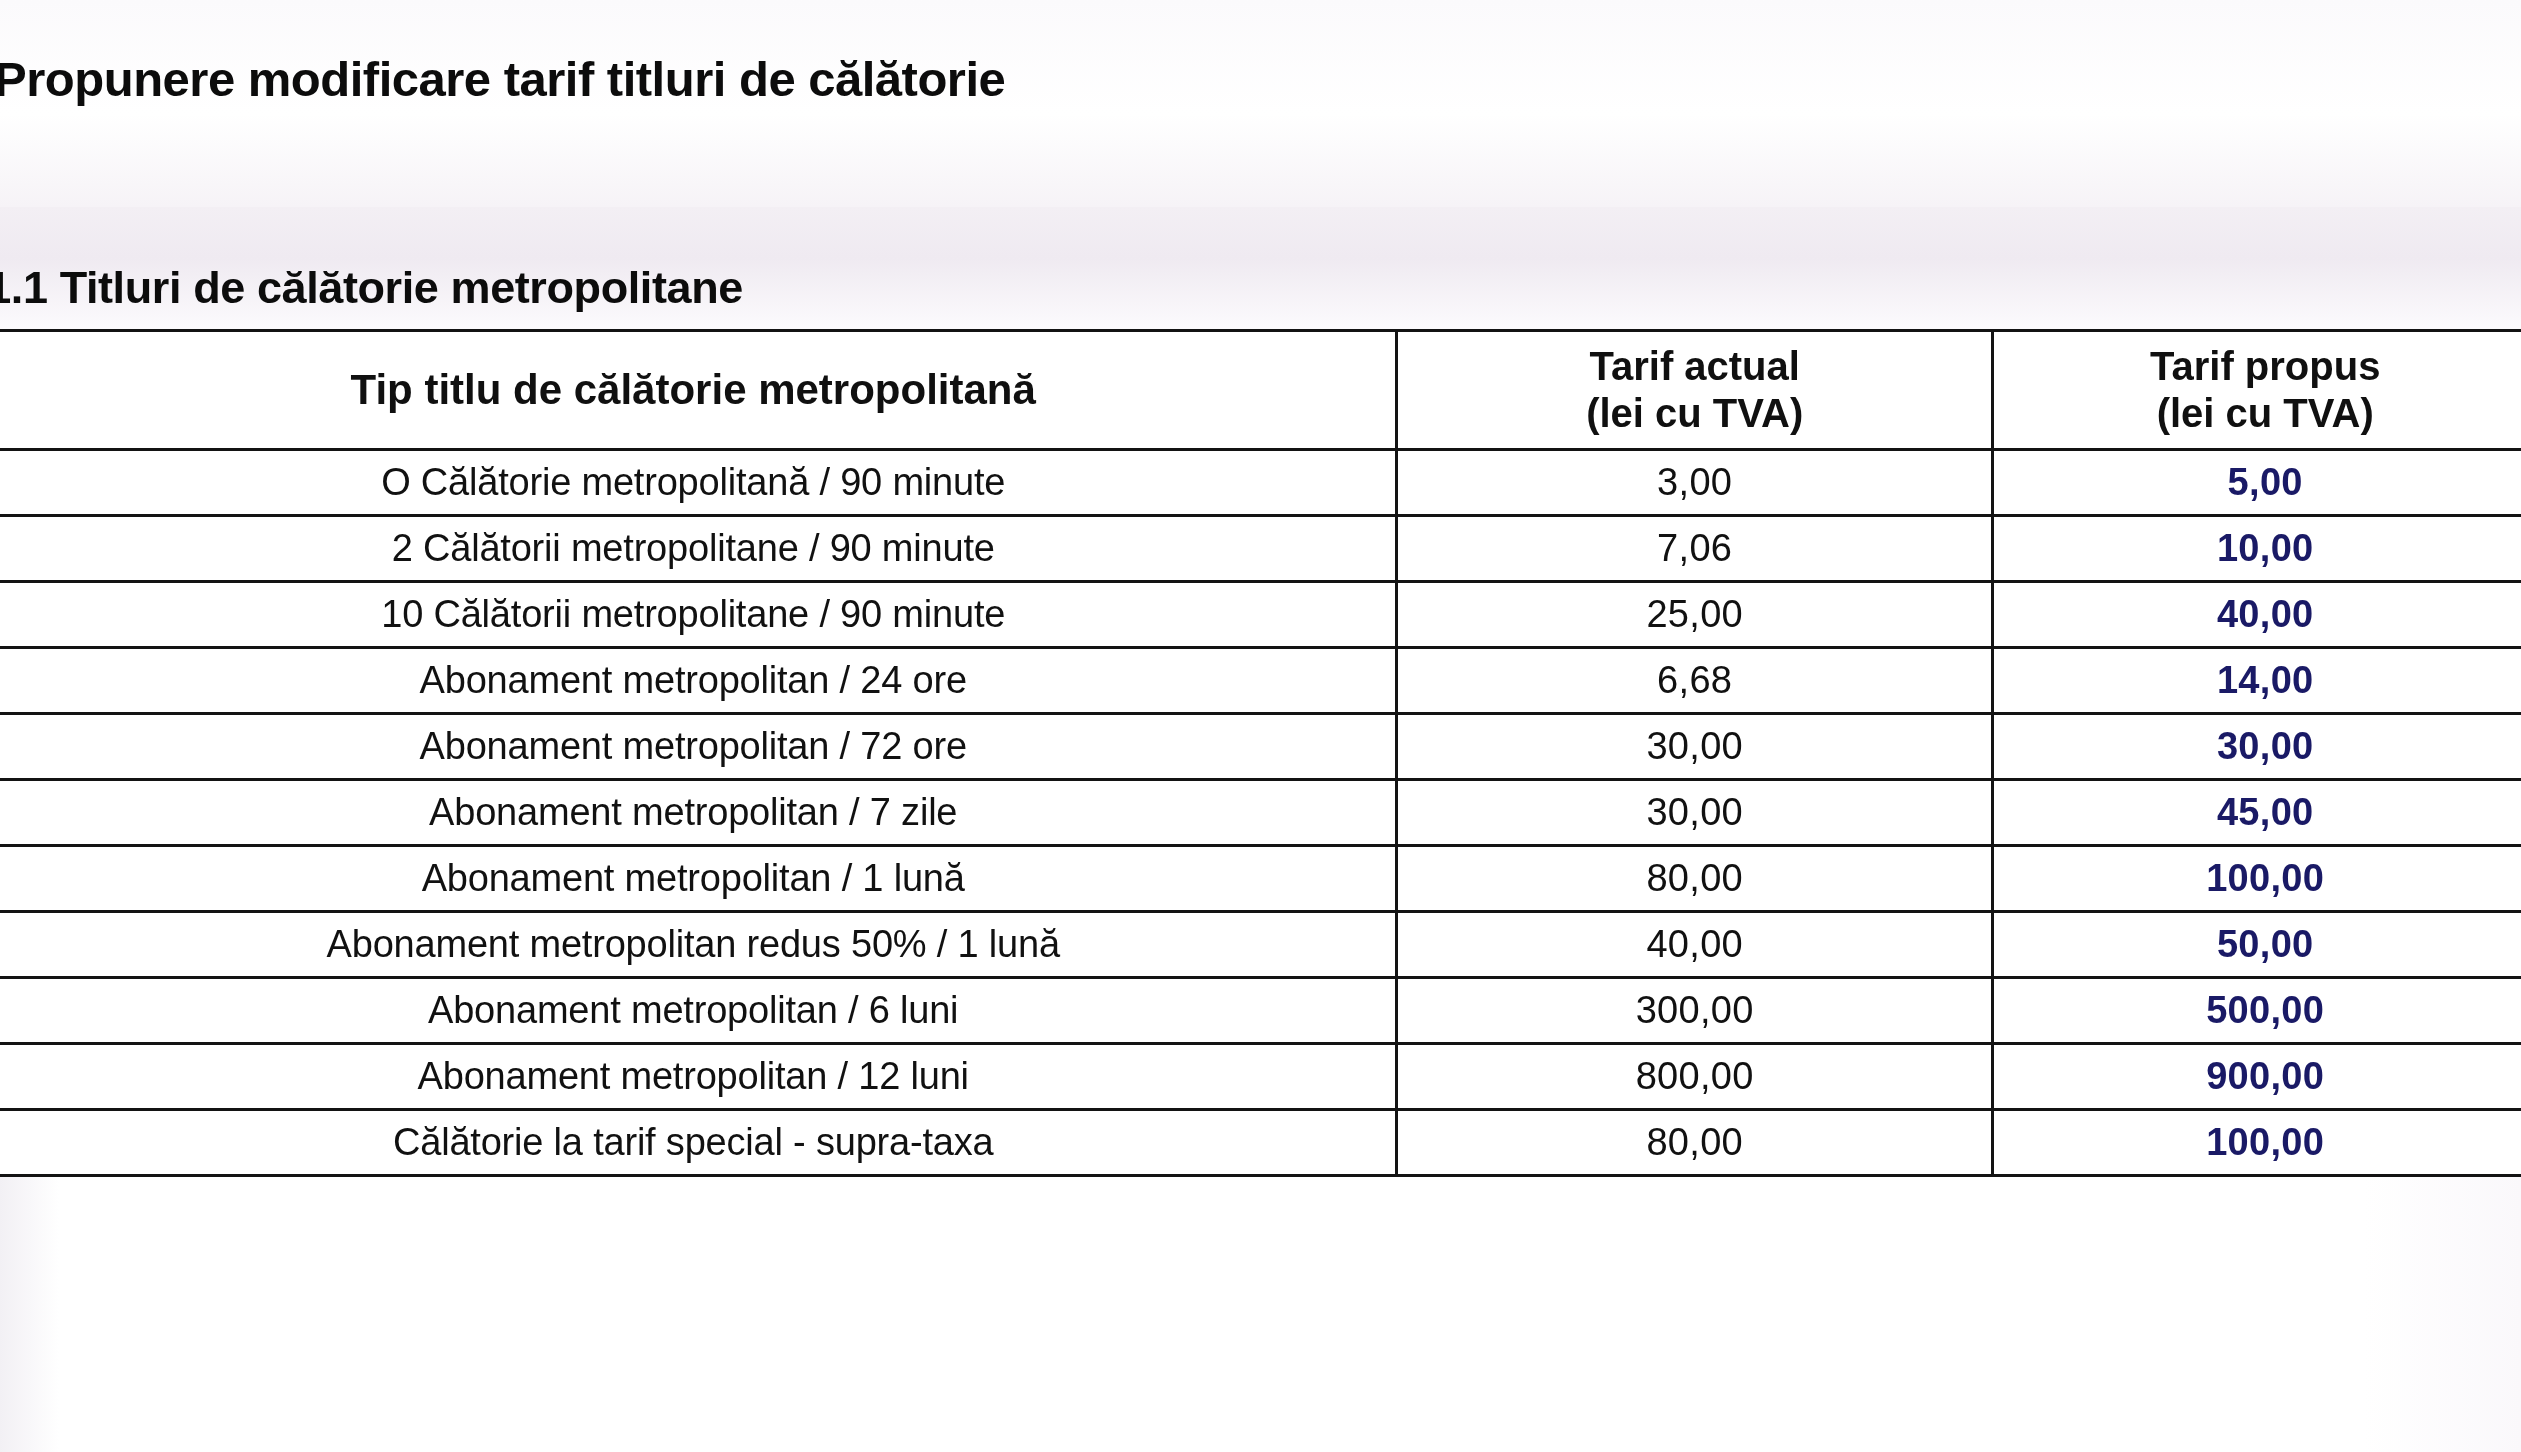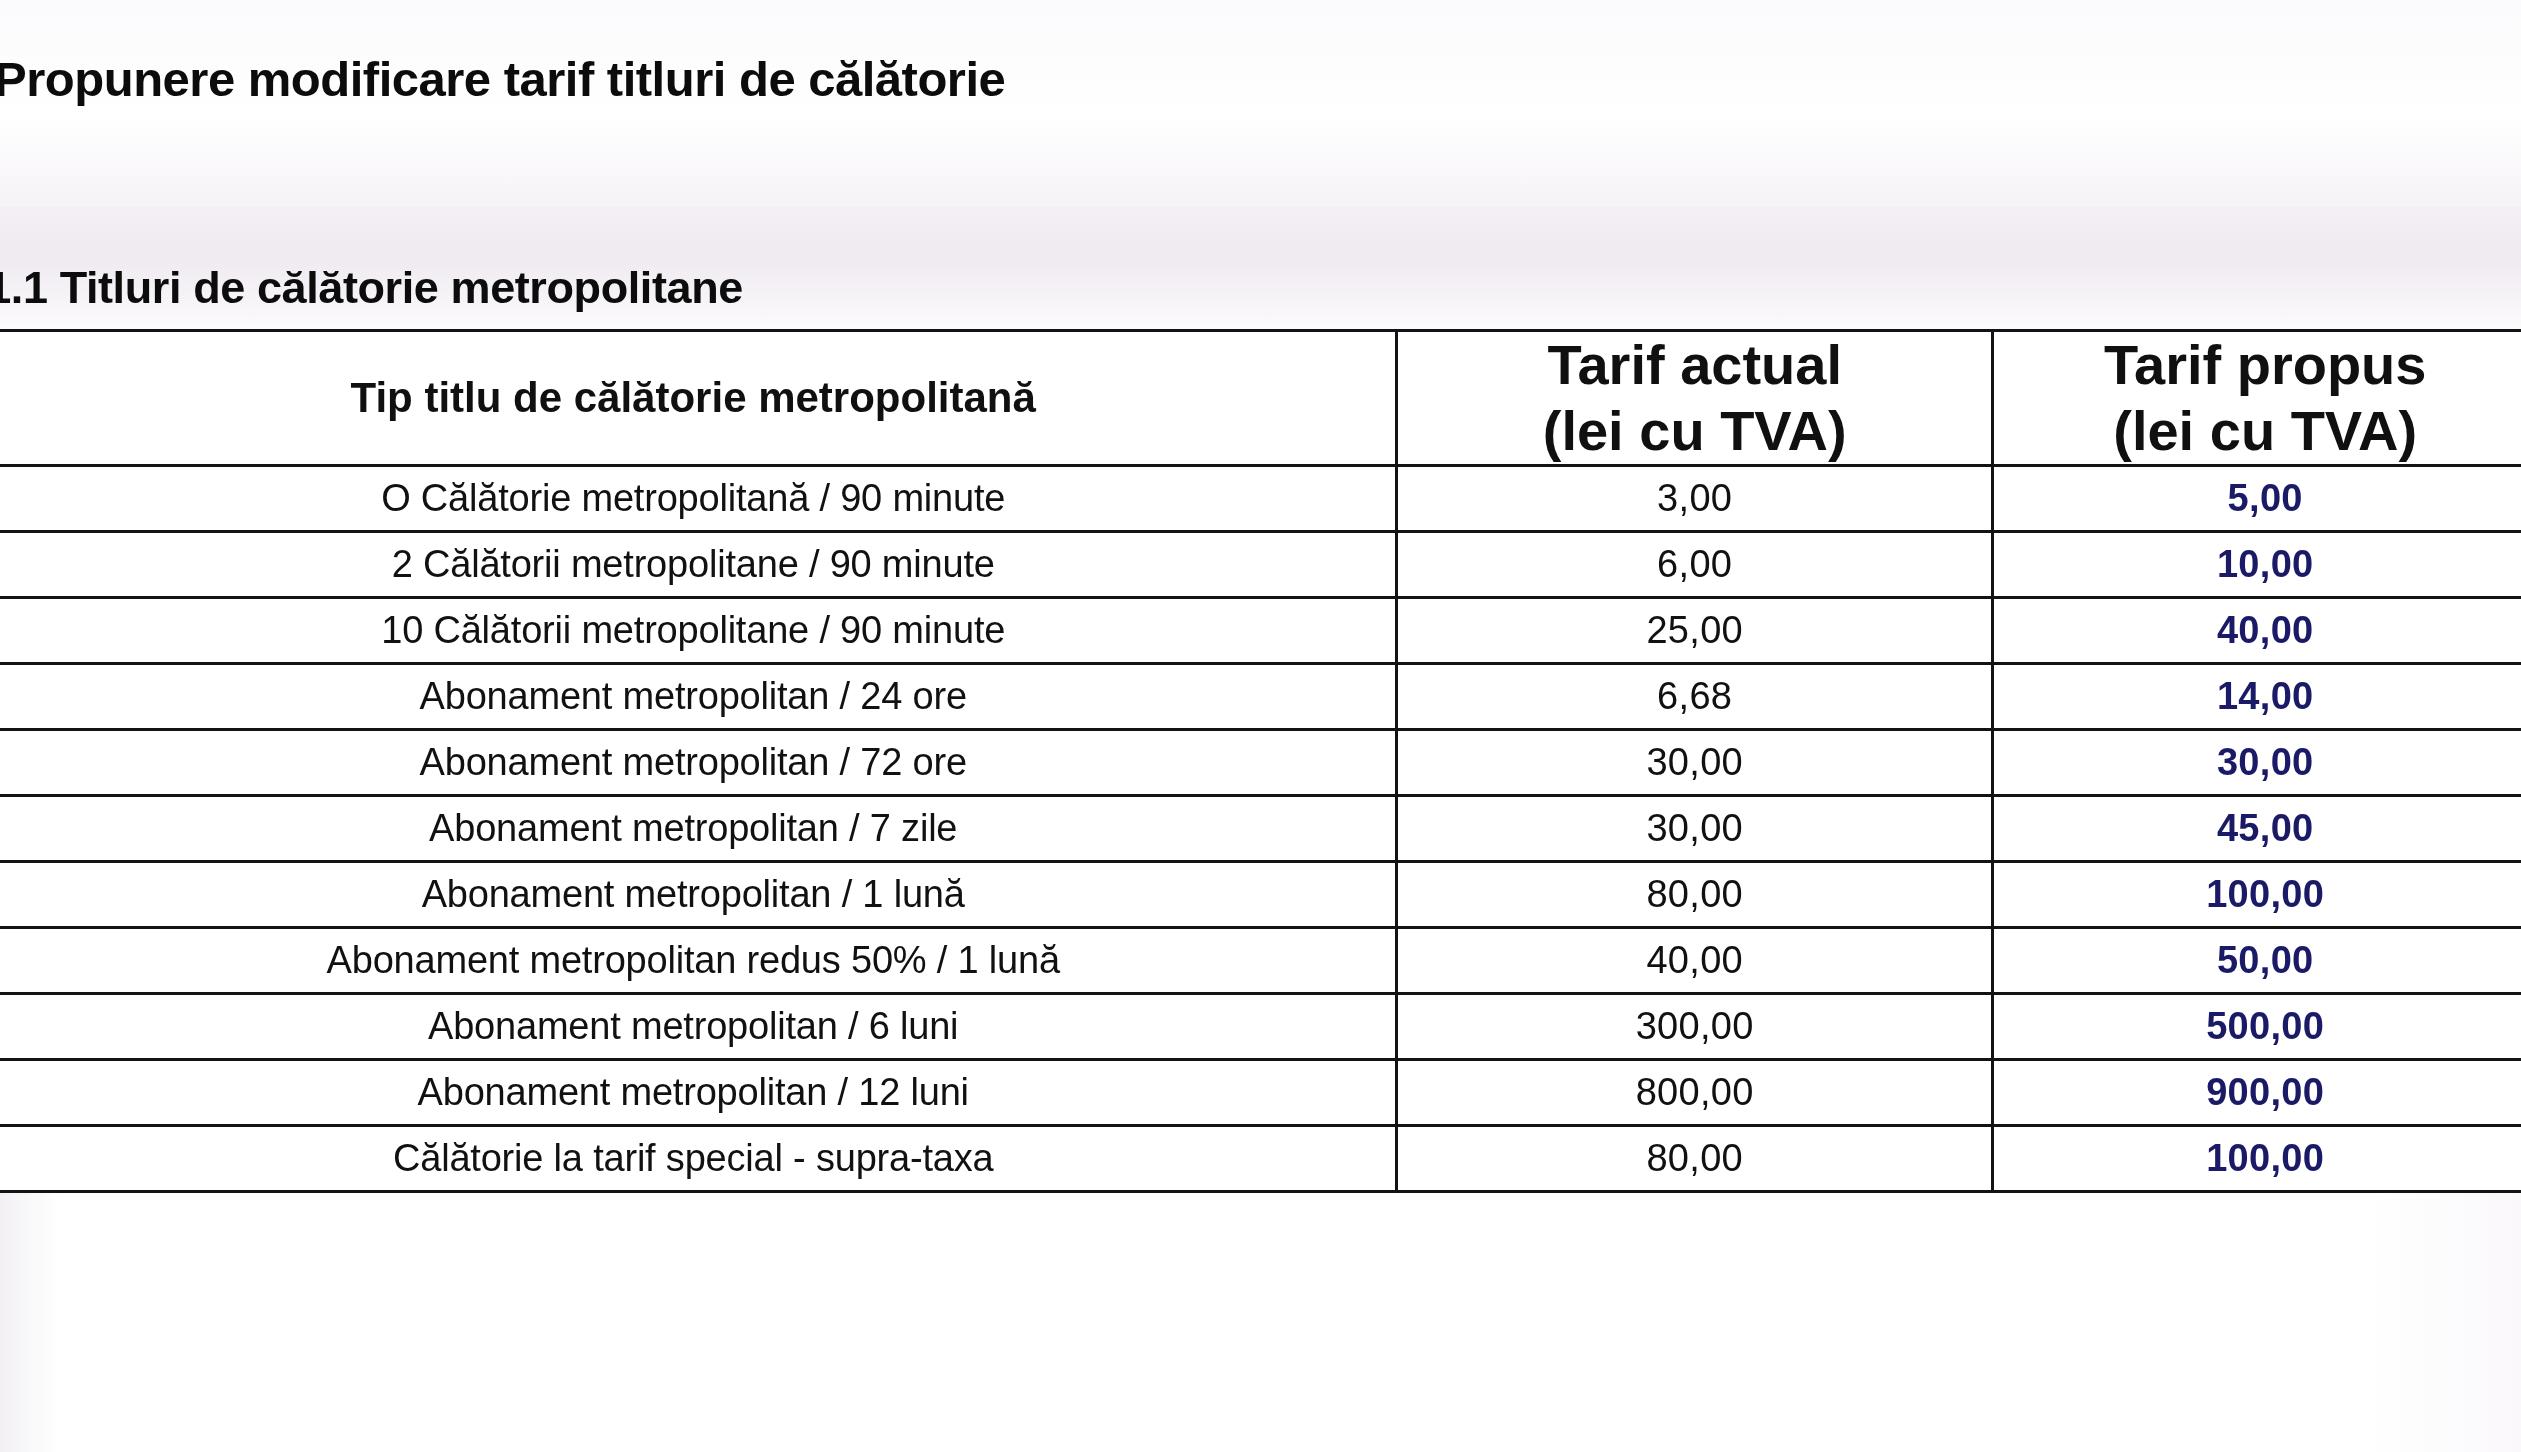--- a/index.html
+++ b/index.html
@@ -84,21 +84,21 @@
   }
   
   col.c-desc { width: 1407px; }
   col.c-act  { width: 596px; }
   col.c-prop { width: 545px; }
 
   thead th {
     height: 116px;
     vertical-align: middle;
     text-align: center;
-    font-size: 56px;
+    font-size: 40px;
     font-weight: bold;
     color: #101010;
     line-height: 1.18;
   }
   thead th.desc-head {
     font-size: 42px;
   }
   thead th .hl2 { display: block; }
 
   tbody td {
@@ -155,21 +155,21 @@
       </tr>
     </thead>
     <tbody id="table-body">
         <tr>
           <td class="desc">O Călătorie metropolitană / 90 minute</td>
           <td class="num">3,00</td>
           <td class="num-prop">5,00</td>
         </tr>
         <tr>
           <td class="desc">2 Călătorii metropolitane / 90 minute</td>
-          <td class="num">6,00</td>
+          <td class="num">7,06</td>
           <td class="num-prop">10,00</td>
         </tr>
         <tr>
           <td class="desc">10 Călătorii metropolitane / 90 minute</td>
           <td class="num">25,00</td>
           <td class="num-prop">40,00</td>
         </tr>
         <tr>
           <td class="desc">Abonament metropolitan / 24 ore</td>
           <td class="num">6,68</td>

